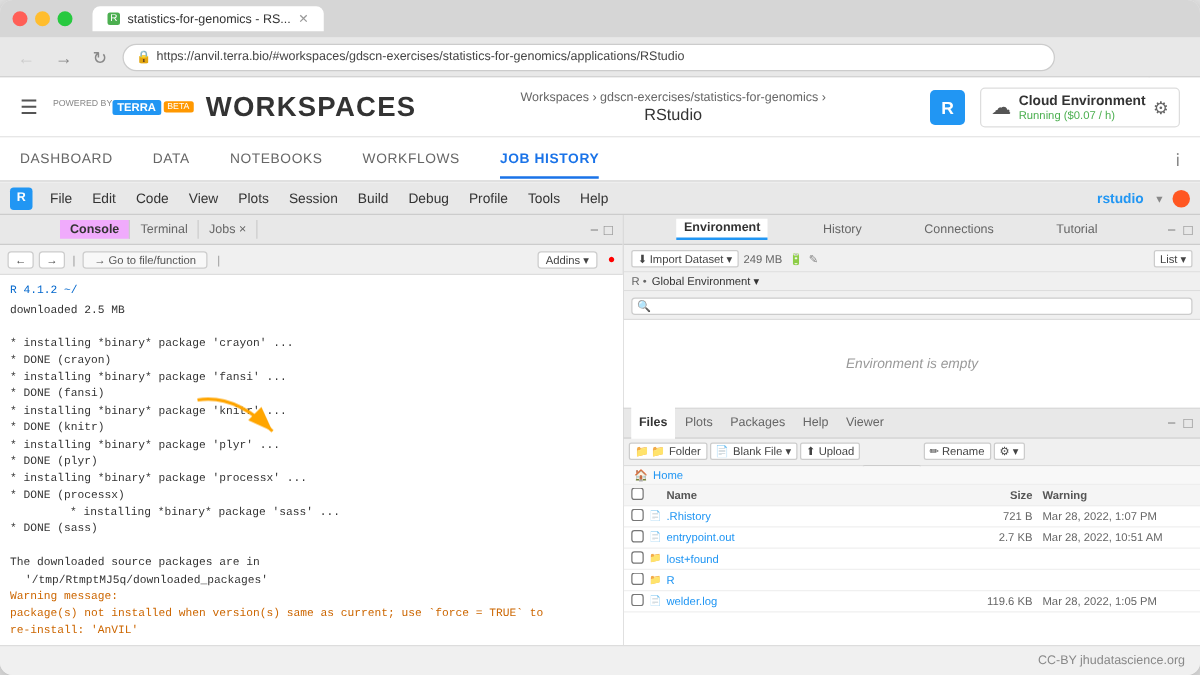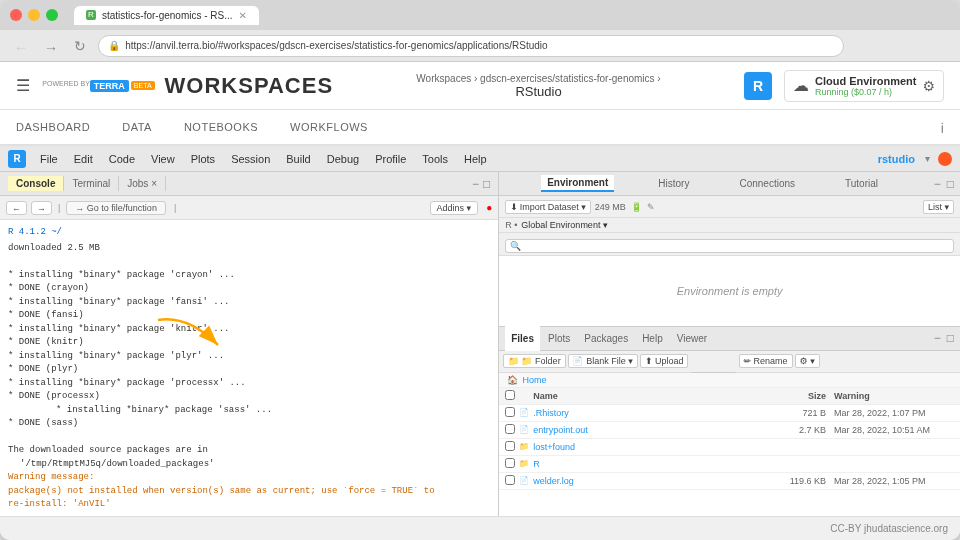--- a/index.html
+++ b/index.html
@@ -54,21 +54,21 @@
     .rstudio-logo { background: #2196F3; color: white; width: 18px; height: 18px; border-radius: 3px; display: flex; align-items: center; justify-content: center; font-weight: bold; font-size: 10px; margin-right: 4px; }
     .rstudio-branding { font-size: 10px; color: #666; margin-left: auto; }
 
     
     .rstudio-body { flex: 1; display: flex; overflow: hidden; }
 
     
     .left-panel { width: 52%; display: flex; flex-direction: column; border-right: 1px solid #ccc; }
     .panel-tabs { background: #e8e8e8; height: 24px; display: flex; align-items: center; padding: 0 8px; border-bottom: 1px solid #ccc; }
     .panel-tab { font-size: 10px; color: #666; padding: 2px 8px; cursor: pointer; border-right: 1px solid #ccc; }
-    .panel-tab.active { background: #fef9c3; color: #333; font-weight: 600; }
+    .panel-tab.active { background: #f0abfc; color: #333; font-weight: 600; margin-left: 40px; }
     .panel-toolbar { background: #f0f0f0; height: 24px; display: flex; align-items: center; padding: 0 6px; gap: 4px; border-bottom: 1px solid #ddd; }
     .toolbar-btn { font-size: 9px; background: white; border: 1px solid #ccc; border-radius: 3px; padding: 1px 5px; cursor: pointer; color: #444; }
     .goto-btn { font-size: 9px; background: #f8f8f8; border: 1px solid #ccc; border-radius: 3px; padding: 1px 8px; cursor: pointer; color: #555; }
     .addins-btn { font-size: 9px; background: white; border: 1px solid #ccc; border-radius: 3px; padding: 1px 6px; cursor: pointer; color: #444; margin-left: auto; }
 
     .console-output { flex: 1; background: white; padding: 6px 8px; font-family: 'Courier New', monospace; font-size: 9px; overflow-y: auto; color: #333; line-height: 1.5; }
 
     
     .right-panel { flex: 1; display: flex; flex-direction: column; }
     .right-top { height: 45%; border-bottom: 1px solid #ccc; display: flex; flex-direction: column; }
@@ -165,20 +165,21 @@
       </div>
       <span class="gear-icon">⚙</span>
     </div>
   </div>
 
   <div class="nav-tabs">
     <span class="nav-tab">DASHBOARD</span>
     <span class="nav-tab">DATA</span>
     <span class="nav-tab">NOTEBOOKS</span>
     <span class="nav-tab">WORKFLOWS</span>
+    <span class="nav-tab active">JOB HISTORY</span>
     <span class="nav-tab-info">ℹ</span>
   </div>
 
   <div class="rstudio-container">
 
     <div class="rstudio-toolbar">
       <div class="rstudio-logo">R</div>
       <span class="rstudio-menu-item">File</span>
       <span class="rstudio-menu-item">Edit</span>
       <span class="rstudio-menu-item">Code</span>

